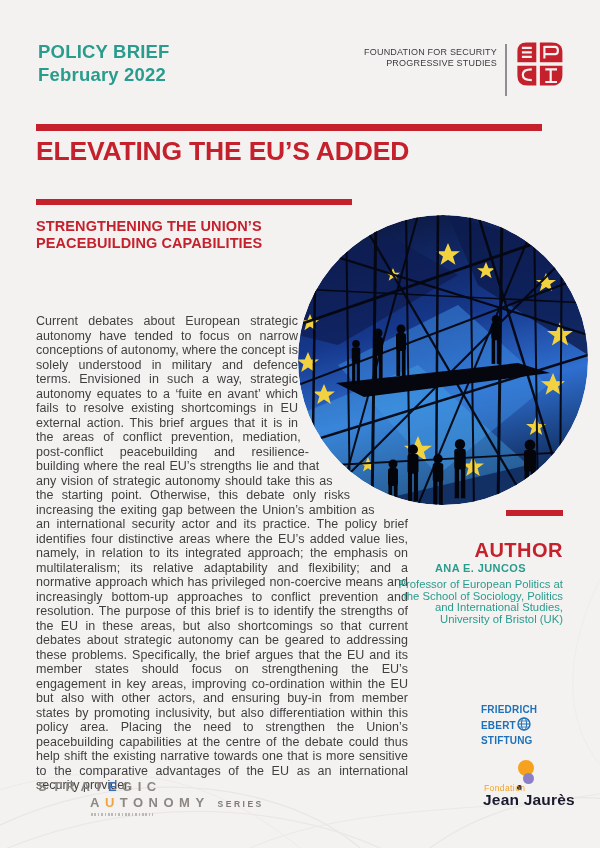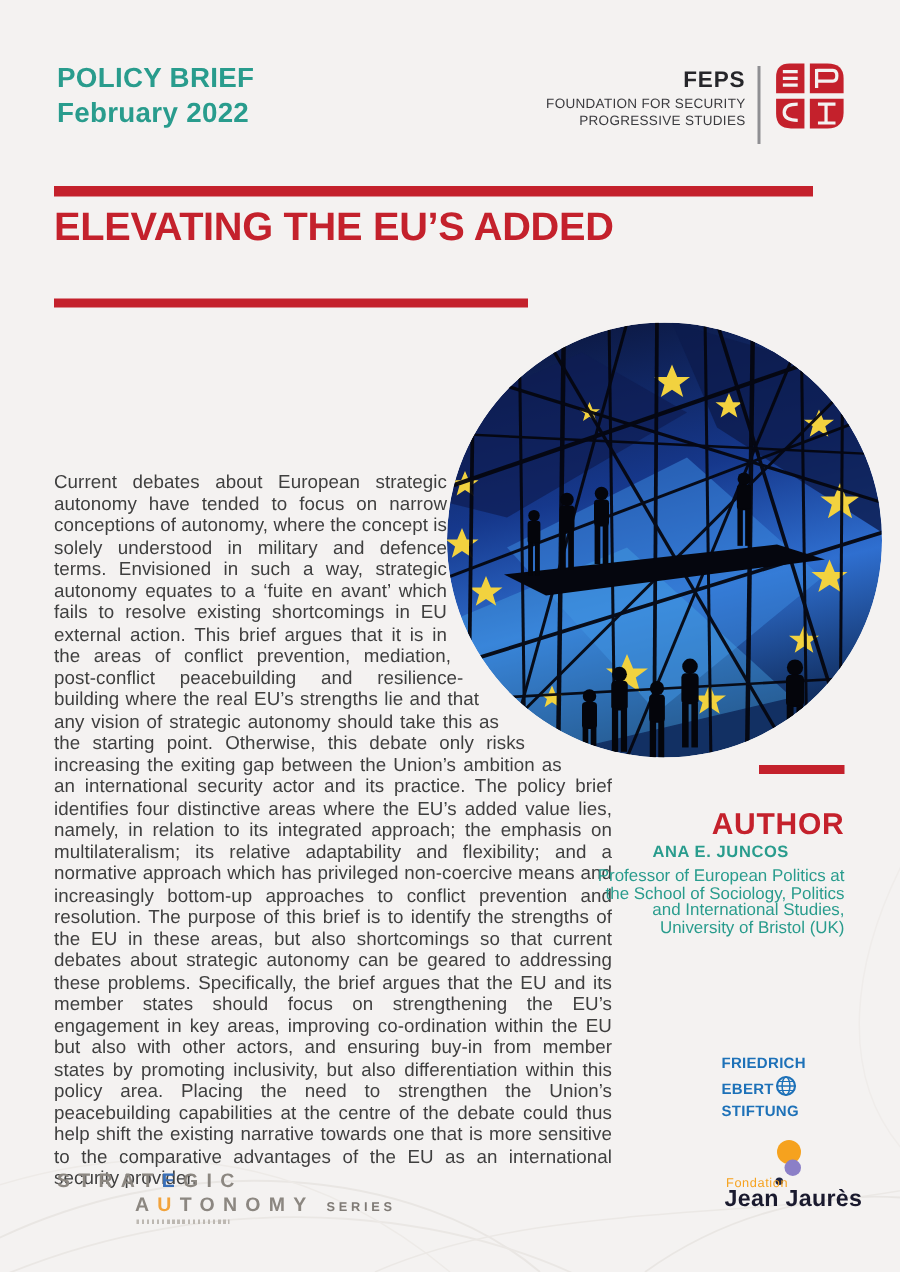--- a/index.html
+++ b/index.html
@@ -87,21 +87,20 @@
     <path d="M430 848 C 490 805, 560 792, 615 800" stroke="#e9e6e3" stroke-width="1.2"></path>
     <path d="M610 560 C 565 640, 558 720, 605 770" stroke="#efecea" stroke-width="1"></path>
   </svg>
 
   <div class="kicker-block">
     <div>POLICY BRIEF</div>
     <div>February 2022</div>
   </div>
 
   <div class="feps-text">
-    <div class="feps-acronym">FEPS</div>
     <div class="feps-name">
       <div>FOUNDATION FOR SECURITY</div>
       <div>PROGRESSIVE STUDIES</div>
     </div>
   </div>
   <div class="feps-divider"></div>
   <svg class="feps-brain" viewBox="0 0 60 56">
     <g fill="#C4212C">
       <path d="M6 14 Q6 4 16 4 H27 V26 H6 Z"></path>
       <path d="M31 4 H44 Q56 4 56 15 V26 H31 Z"></path>
@@ -114,20 +113,24 @@
       <path d="M22 34 Q12 34 12 40 Q12 46 22 46"></path>
       <path d="M37 34 H50 M43 34 V48 M37 48 H50"></path>
     </g>
   </svg>
 
   <div class="rule-top"></div>
   <div class="title">
     <div>ELEVATING THE EU’S ADDED</div>
   </div>
   <div class="rule-sub"></div>
+  <div class="subtitle">
+    <div>STRENGTHENING THE UNION’S</div>
+    <div>PEACEBUILDING CAPABILITIES</div>
+  </div>
 
 
   <div class="abstract-text">
     <div class="photo-spacer"></div>
     <p>Current debates about European strategic autonomy have tended to focus on narrow conceptions of autonomy, where the concept is solely understood in military and defence terms. Envisioned in such a way, strategic autonomy equates to a ‘fuite en avant’ which fails to resolve existing shortcomings in EU external action. This brief argues that it is in the areas of conflict prevention, mediation, post-conflict peacebuilding and resilience-building where the real EU’s strengths lie and that any vision of strategic autonomy should take this as the starting point. Otherwise, this debate only risks increasing the exiting gap between the Union’s ambition as an international security actor and its practice. The policy brief identifies four distinctive areas where the EU’s added value lies, namely, in relation to its integrated approach; the emphasis on multilateralism; its relative adaptability and flexibility; and a normative approach which has privileged non-coercive means and increasingly bottom-up approaches to conflict prevention and resolution. The purpose of this brief is to identify the strengths of the EU in these areas, but also shortcomings so that current debates about strategic autonomy can be geared to addressing these problems. Specifically, the brief argues that the EU and its member states should focus on strengthening the EU’s engagement in key areas, improving co-ordination within the EU but also with other actors, and ensuring buy-in from member states by promoting inclusivity, but also differentiation within this policy area. Placing the need to strengthen the Union’s peacebuilding capabilities at the centre of the debate could thus help shift the existing narrative towards one that is more sensitive to the comparative advantages of the EU as an international security provider.</p>
   </div>
 
   <div class="photo-circle">
     <svg width="290" height="290" viewBox="0 0 290 290">
       <defs>

